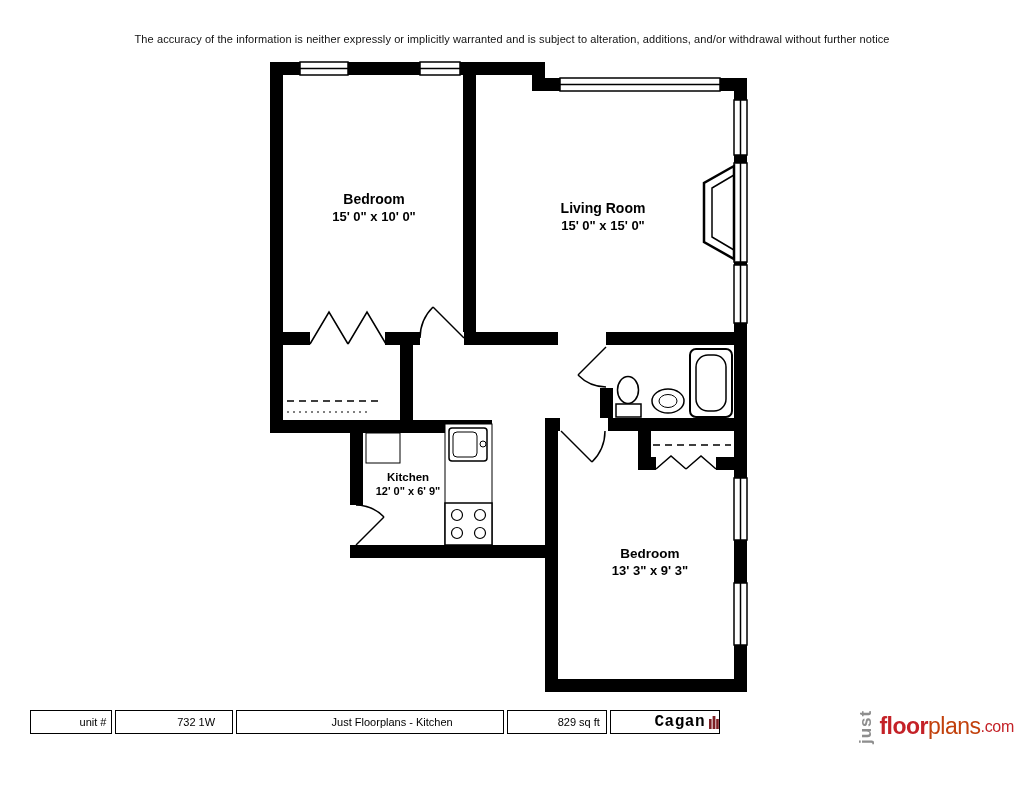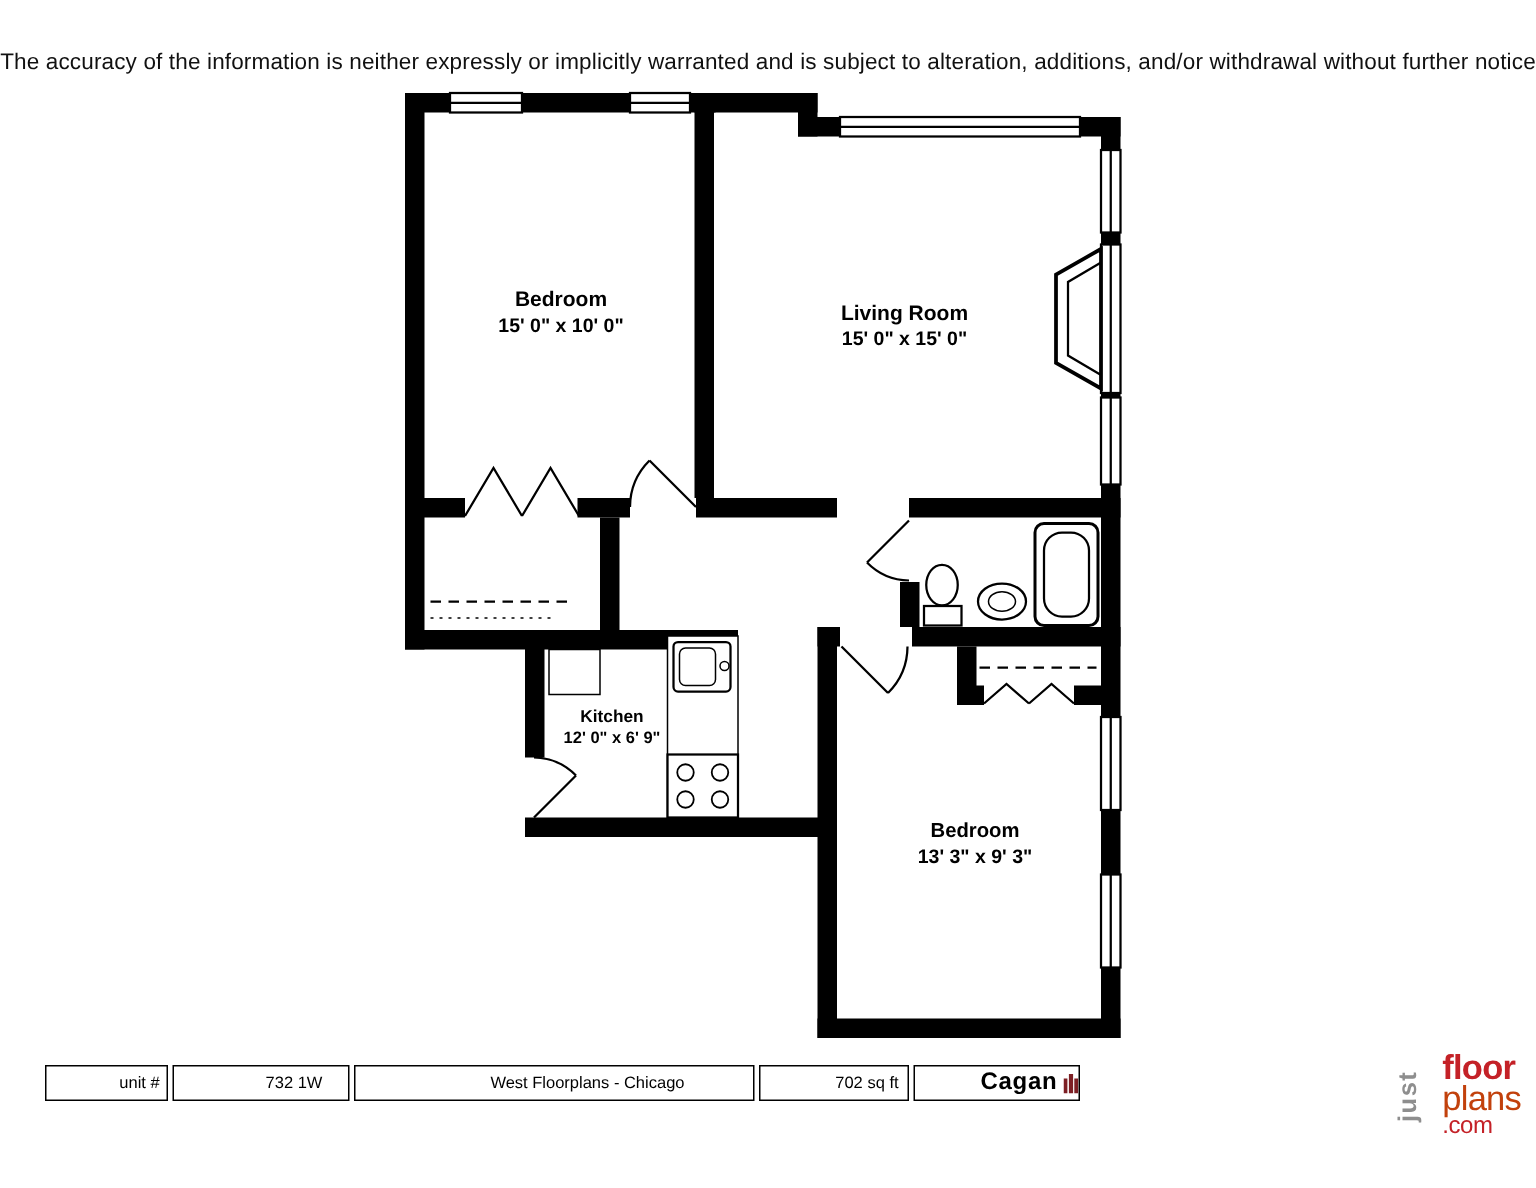--- a/index.html
+++ b/index.html
@@ -2,48 +2,48 @@
 <html><head>
 <meta charset="utf-8">
 <style>
   html,body{margin:0;padding:0}
   body{
     width:1024px;height:792px;position:relative;background:#fff;
     font-family:"Liberation Sans",sans-serif;overflow:hidden;color:#000;
   }
   .disclaimer{
     position:absolute;top:33px;left:0;width:1024px;text-align:center;
-    font-size:15px;color:#111;letter-spacing:.1px;
+    font-size:11px;color:#111;letter-spacing:.1px;
   }
   .plan-svg{position:absolute;left:0;top:0}
 
   
   .title-block{position:absolute;left:30px;top:707px;width:690px}
   .tb-title{
     border:1.5px solid #000;height:24px;display:flex;align-items:center;justify-content:center;
     font-size:15px;font-weight:bold;
   }
   .tb-row{display:flex;gap:3px;margin-top:3px}
   .tb-cell{
     border:1.5px solid #000;height:22px;display:flex;align-items:center;justify-content:center;
     font-size:11px;
     padding-left:44px;
   }
   .c-unit{width:54px}.c-unitval{width:108px}.c-company{width:332px}.c-area{width:80px}.c-logo{width:92px;gap:4px}
-  .cagan-text{font-family:Liberation Sans, sans-serif;font-weight:bold;font-size:16px;letter-spacing:.5px}
+  .cagan-text{font-family:Liberation Mono, monospace;font-weight:bold;font-size:16px;letter-spacing:.5px}
   .cagan-sub{display:inline-block;width:10px;height:13px}
 
   
   .brandbox{position:absolute;right:10px;top:701px;display:flex;align-items:center}
   .brand-just{
     writing-mode:vertical-rl;transform:rotate(180deg);
     color:#8e8e8e;font-weight:bold;font-size:17px;letter-spacing:1px;line-height:1;
     height:52px;text-align:center;
   }
-  .brand-stack{display:flex;flex-direction:column;align-items:flex-start;margin-left:15px}
+  .brand-stack{display:flex;align-items:center;margin-left:5px}
   .brand-floor{color:#c42127;font-weight:bold;font-size:23px;line-height:.92;letter-spacing:-.5px}
   .brand-plans{color:#c2410c;font-weight:normal;font-size:23px;line-height:.92;letter-spacing:-.5px}
   .brand-com{color:#c42127;font-weight:normal;font-size:16px;line-height:1.05;letter-spacing:-.3px}
 </style>
 </head>
 <body>
 
 <div class="disclaimer">The accuracy of the information is neither expressly or implicitly warranted and is subject to alteration, additions, and/or withdrawal without further notice</div>
 
 <svg class="plan-svg" width="1024" height="792" viewBox="0 0 1024 792">
@@ -173,22 +173,22 @@
 
     <text x="650" y="558" font-size="13.5">Bedroom</text>
     <text x="650" y="575" font-size="13">13' 3" x 9' 3"</text>
   </g>
 </svg>
 
 <div class="title-block">
   <div class="tb-row">
     <div class="tb-cell c-unit">unit #</div>
     <div class="tb-cell c-unitval">732 1W</div>
-    <div class="tb-cell c-company">West Floorplans - Chicago</div>
-    <div class="tb-cell c-area">702 sq ft</div>
+    <div class="tb-cell c-company">Just Floorplans - Kitchen</div>
+    <div class="tb-cell c-area">829 sq ft</div>
     <div class="tb-cell c-logo">
       <span class="cagan-text">Cagan</span>
       <span class="cagan-sub">
         <svg width="10" height="13" viewBox="0 0 10 13">
             <g fill="#7d1f24">
           <rect x="0" y="3" width="2.6" height="10"></rect>
               <rect x="3.6" y="0" width="2.8" height="13"></rect>
               <rect x="7.2" y="3" width="2.6" height="10"></rect>
         </g>
           </svg>

